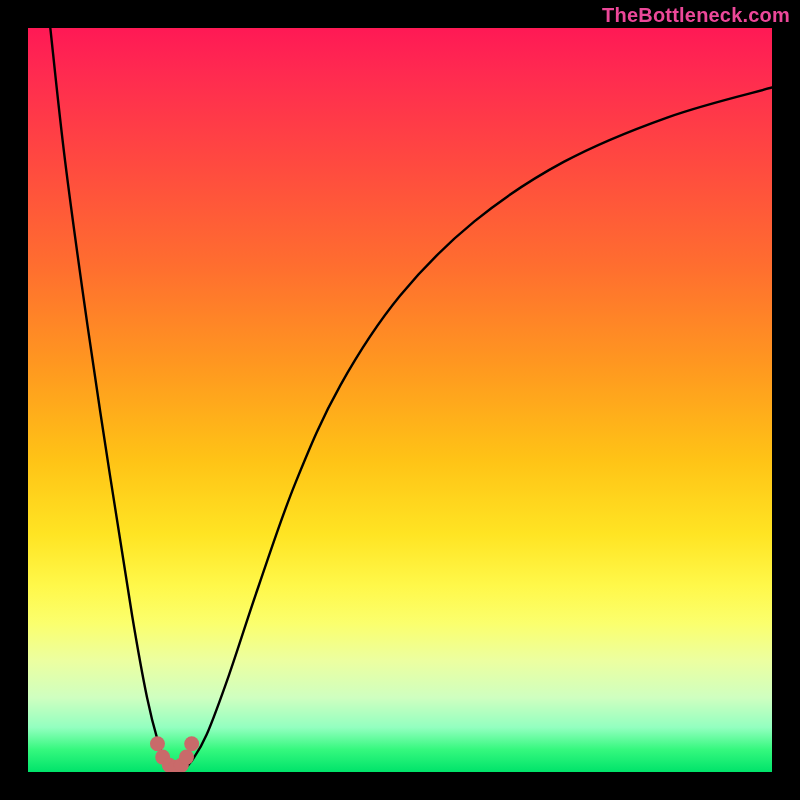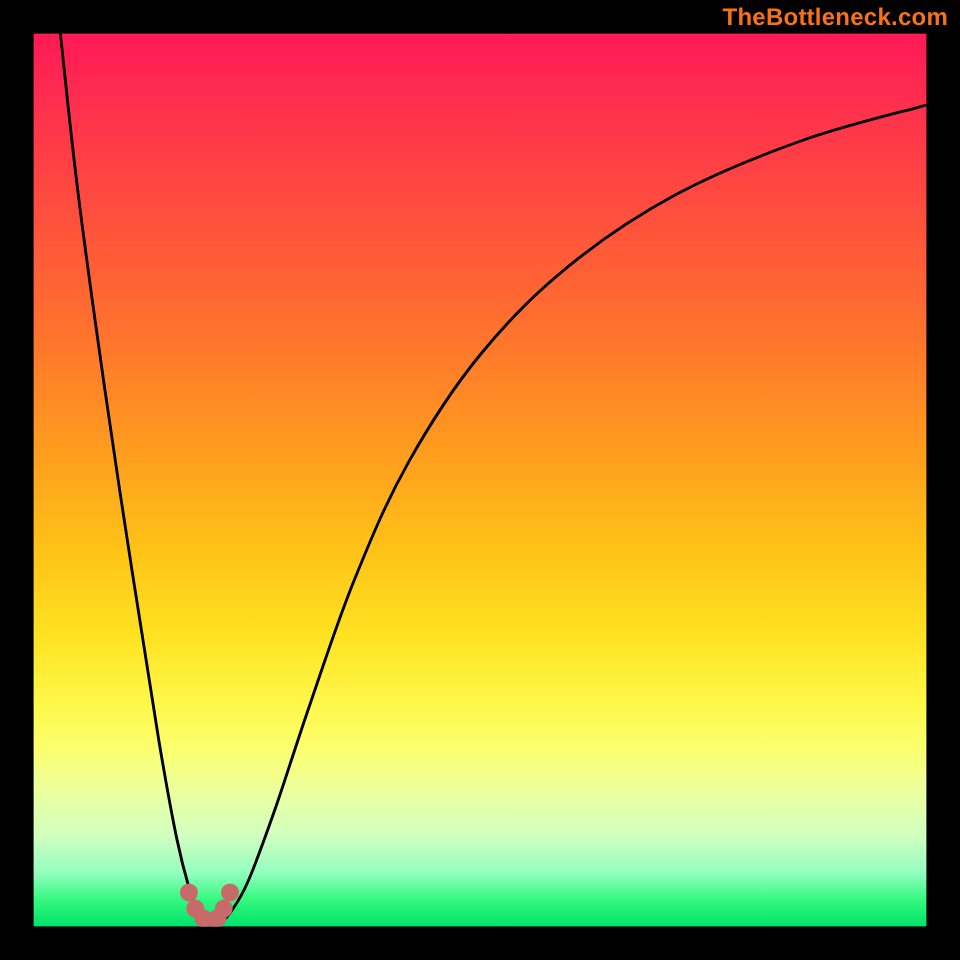--- a/index.html
+++ b/index.html
@@ -37,21 +37,21 @@
       #35f87e 97%,
       #00e36a 100%
     );
   }
   .attribution {
     position: absolute;
     top: 4px;
     right: 10px;
     font-size: 20px;
     font-weight: 600;
-    color: #f97316;
+    color: #ec4899;
     letter-spacing: 0.2px;
     font-family: Arial, Helvetica, sans-serif;
   }
   svg.curve {
     position: absolute;
     left: 0; top: 0;
     width: 744px;
     height: 744px;
   }
 </style>

